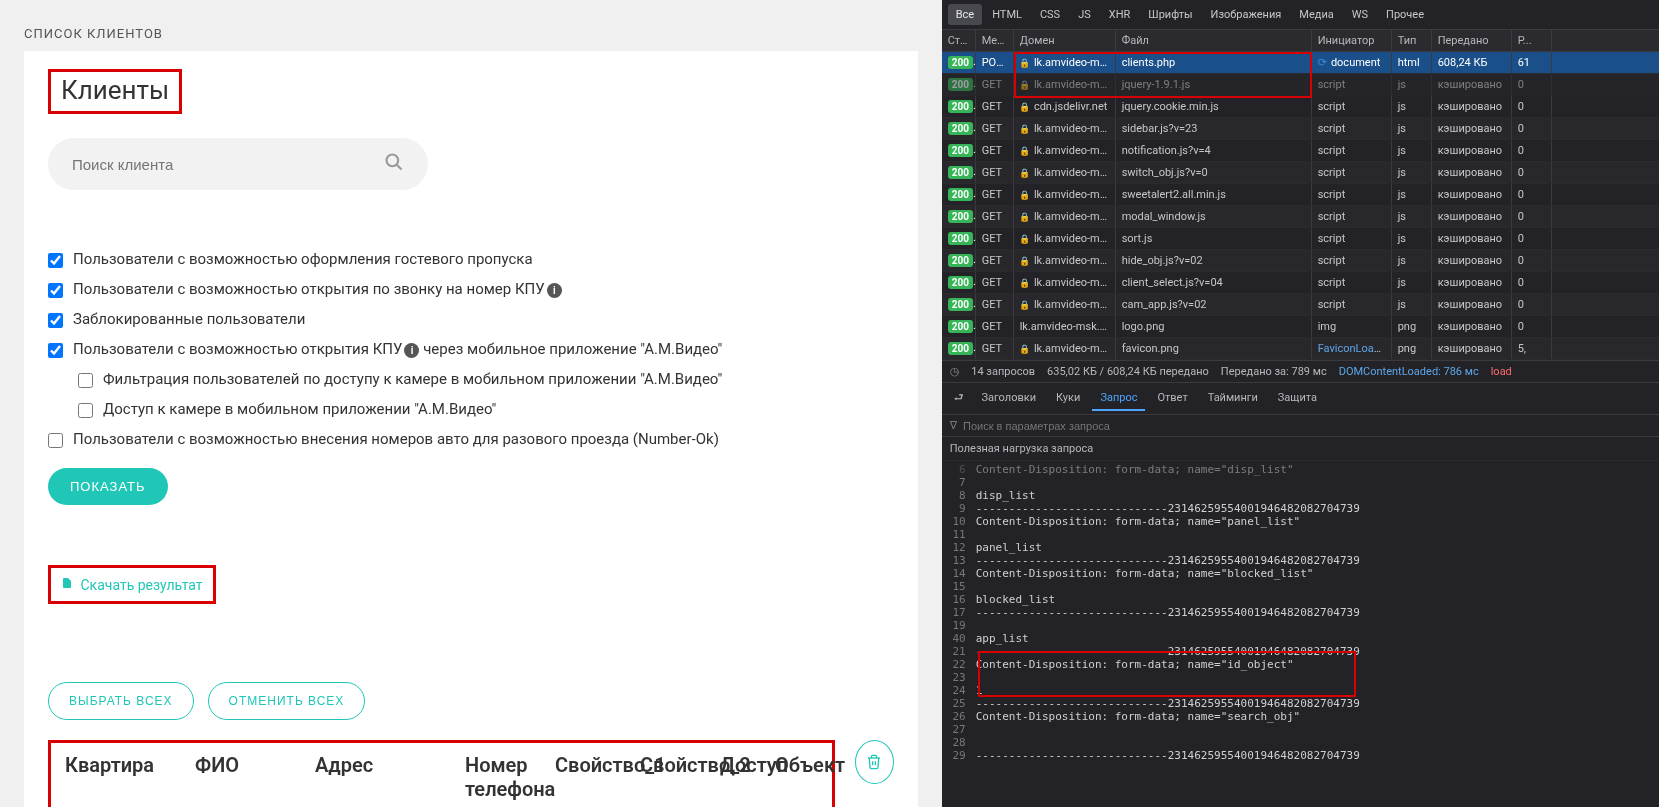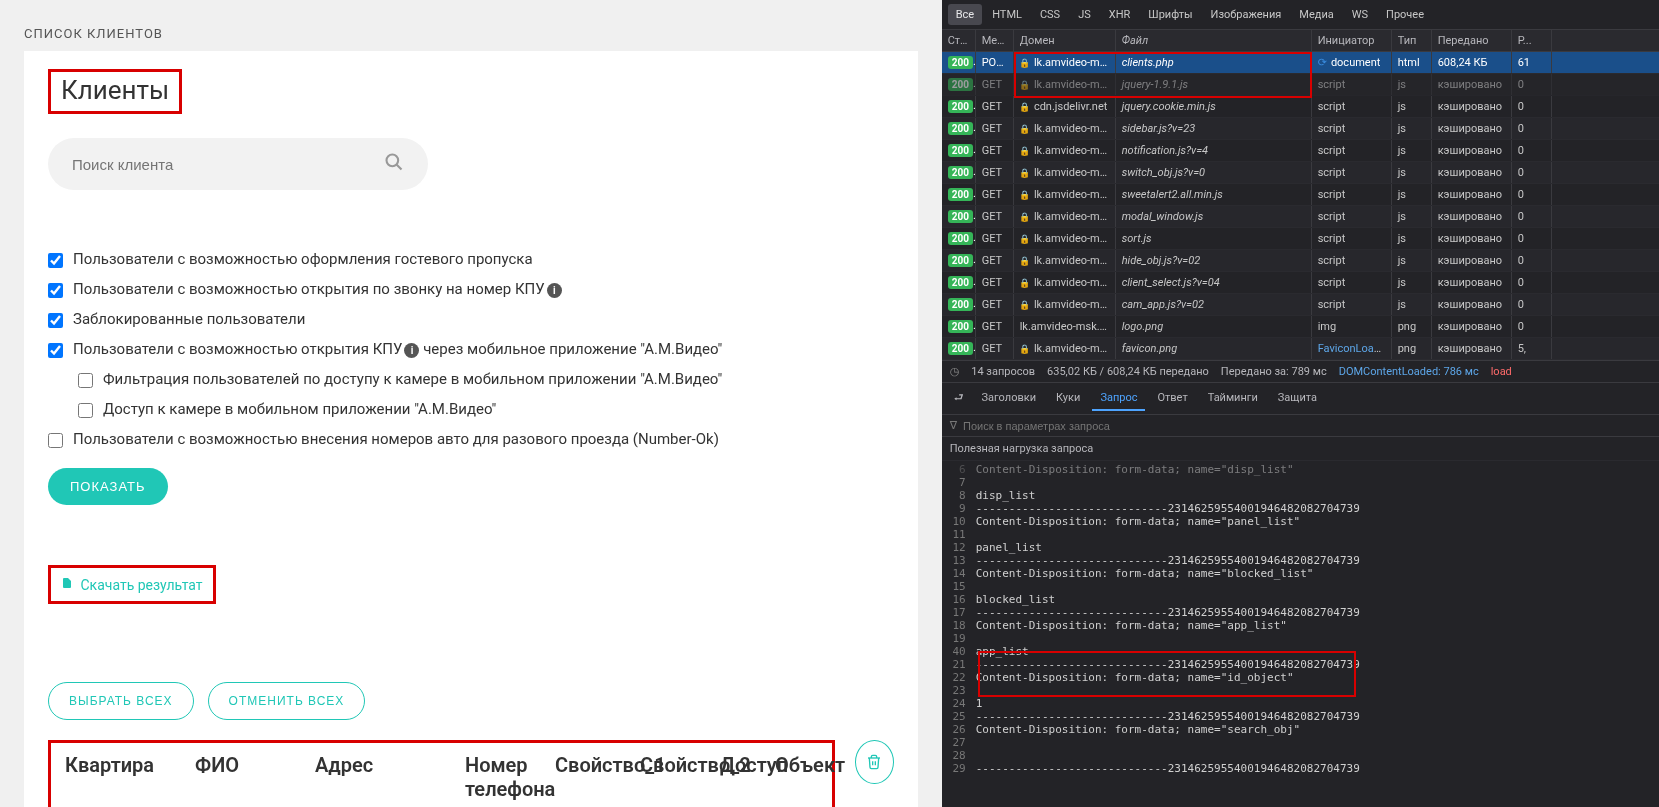--- a/index.html
+++ b/index.html
@@ -32,21 +32,21 @@
 .thead > div { padding: 4px 6px; }
 .th-kv { width: 130px; } .th-fio { width: 120px; } .th-addr { width: 150px; } .th-phone { width: 90px; } .th-p1 { width: 85px; } .th-p2 { width: 80px; } .th-acc { width: 55px; } .th-obj { width: 55px; }
 .trash-btn { width: 44px; height: 44px; border: 1px solid #20c7b6; border-radius: 50%; display: flex; align-items: center; justify-content: center; color: #20c7b6; cursor: pointer; }
 
 
 .dt-toolbar { display: flex; align-items: center; background: #232327; padding: 4px 6px; gap: 2px; border-bottom: 1px solid #3a3a3f; flex-wrap: wrap; }
 .dt-pill { padding: 4px 8px; border-radius: 3px; color: #c7c7c7; cursor: pointer; font-size: 11px; }
 .dt-pill.active { background: #48484f; color: #e8e8ea; }
 .net-head { display: flex; background: #2a2a2f; border-bottom: 1px solid #3a3a3f; font-size: 11px; color: #b7b7bc; }
 .net-head > div, .net-row > div { padding: 4px 6px; border-right: 1px solid #3a3a3f; overflow: hidden; white-space: nowrap; text-overflow: ellipsis; }
-.c-stat { width: 34px; } .c-meth { width: 38px; } .c-dom { width: 102px; } .c-file { width: 196px; font-style: italic; } .c-init { width: 80px; } .c-type { width: 40px; } .c-trans { width: 80px; } .c-size { width: 40px; }
+.c-stat { width: 34px; } .c-meth { width: 38px; } .c-dom { width: 102px; } .c-file { width: 196px; } .c-init { width: 80px; } .c-type { width: 40px; } .c-trans { width: 80px; } .c-size { width: 40px; }
 .net-body { overflow-y: auto; }
 .net-row { display: flex; font-size: 11px; color: #c7c7c7; border-bottom: 1px solid #2a2a2f; }
 .net-row:nth-child(odd) { background: #232327; }
 .net-row:nth-child(even) { background: #27272c; }
 .net-row.selected { background: #1a4f8a; color: #fff; }
 .net-row .c-file { position: relative; }
 .status-badge { display: inline-block; background: #35b558; color: #fff; border-radius: 3px; padding: 1px 4px; font-size: 10px; font-weight: 700; }
 .lock { color: #888; font-size: 9px; margin-right: 3px; }
 .refresh-icon { color: #3a8de0; margin-right: 4px; }
 .link-blue { color: #5da6e8; }
@@ -370,21 +370,20 @@
       <div class="code-line"><span class="ln">8</span><span class="ct">disp_list</span></div>
       <div class="code-line"><span class="ln">9</span><span class="ct">-----------------------------231462595540019464820827047­39</span></div>
       <div class="code-line"><span class="ln">10</span><span class="ct">Content-Disposition: form-data; name="panel_list"</span></div>
       <div class="code-line"><span class="ln">11</span><span class="ct"></span></div>
       <div class="code-line"><span class="ln">12</span><span class="ct">panel_list</span></div>
       <div class="code-line"><span class="ln">13</span><span class="ct">-----------------------------231462595540019464820827047­39</span></div>
       <div class="code-line"><span class="ln">14</span><span class="ct">Content-Disposition: form-data; name="blocked_list"</span></div>
       <div class="code-line"><span class="ln">15</span><span class="ct"></span></div>
       <div class="code-line"><span class="ln">16</span><span class="ct">blocked_list</span></div>
       <div class="code-line"><span class="ln">17</span><span class="ct">-----------------------------231462595540019464820827047­39</span></div>
-      <div class="code-line"><span class="ln">18</span><span class="ct">Content-Disposition: form-data; name="app_list"</span></div>
       <div class="code-line"><span class="ln">19</span><span class="ct"></span></div>
       <div class="code-line"><span class="ln">40</span><span class="ct">app_list</span></div>
       <div class="code-line"><span class="ln">21</span><span class="ct">-----------------------------231462595540019464820827047­39</span></div>
       <div class="code-line"><span class="ln">22</span><span class="ct">Content-Disposition: form-data; name="id_object"</span></div>
       <div class="code-line"><span class="ln">23</span><span class="ct"></span></div>
       <div class="code-line"><span class="ln">24</span><span class="ct">1</span></div>
       <div class="code-line"><span class="ln">25</span><span class="ct">-----------------------------231462595540019464820827047­39</span></div>
       <div class="code-line"><span class="ln">26</span><span class="ct">Content-Disposition: form-data; name="search_obj"</span></div>
       <div class="code-line"><span class="ln">27</span><span class="ct"></span></div>
       <div class="code-line"><span class="ln">28</span><span class="ct"></span></div>

